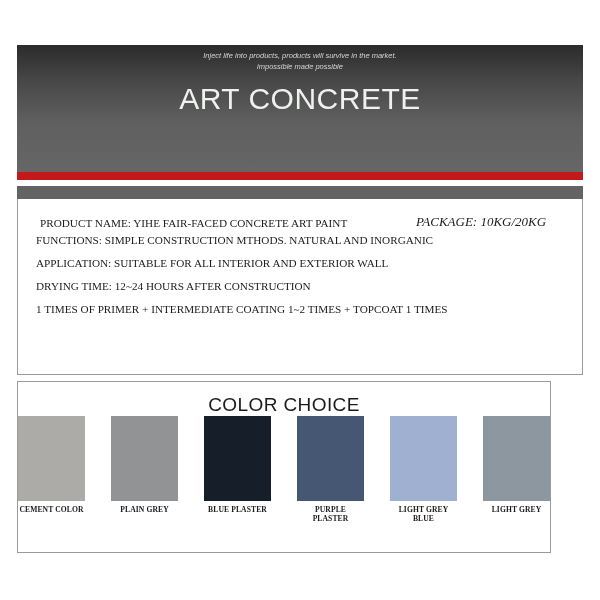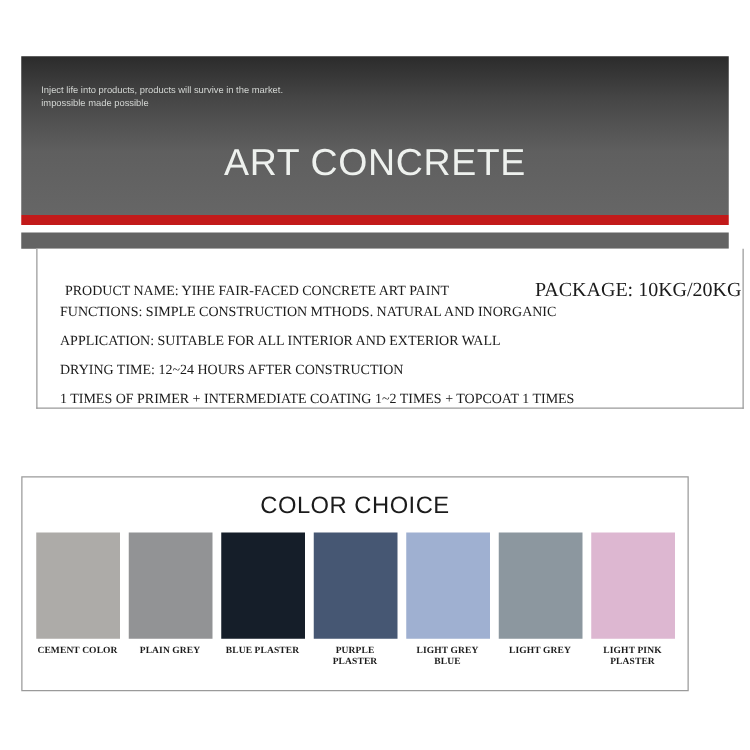--- a/index.html
+++ b/index.html
@@ -30,26 +30,28 @@
     margin: 0;
     padding-top: 22px;
     text-align: center;
     font-family: "Liberation Serif", serif;
     font-weight: bold;
     font-size: 19px;
     color: #eef1ee;
     letter-spacing: 0.2px;
   }
   .header-sub {
-    margin: 16px;
+    margin: 0;
     padding-top: 6px;
+    text-align: center;
     font-family: "Liberation Sans", sans-serif;
     font-size: 7.5px;
     color: #d3d6d3;
     line-height: 1.45;
+    font-style: italic;
   }
   .header-main-title {
     margin: 0;
     padding-top: 9px;
     text-align: center;
     font-family: "Liberation Sans", sans-serif;
     font-weight: 300;
     font-size: 30px;
     color: #eef1ee;
     letter-spacing: 0.5px;
@@ -67,46 +69,47 @@
   .specs-topband {
     position: absolute;
     left: 17px;
     top: 186px;
     width: 566px;
     height: 13px;
     background: #636363;
   }
   .specs-panel {
     position: absolute;
-    left: 29px;
+    left: 17px;
     top: 199px;
     width: 566px;
-    height: 128px;
+    height: 176px;
     background: #ffffff;
     border: 1px solid #9a9a9a;
     border-top: none;
     box-sizing: border-box;
-    padding: 28px 18px 0 18px;
+    padding: 18px 18px 0 18px;
   }
   .spec-row {
     position: relative;
     font-family: "Liberation Serif", serif;
     font-size: 11.2px;
     color: #1b1b1b;
     margin-bottom: 9px;
     white-space: nowrap;
   }
   .spec-row.first { margin-bottom: 5px; padding-left: 4px; }
   .spec-package {
     position: absolute;
     left: 380px;
     top: -3px;
     font-family: "Liberation Serif", serif;
-    font-size: 16px;
-    color: #1b1b1b;
+    font-size: 13px;
+    color: #1b1b1b;
+    font-style: italic;
   }
   .spec-row.tight { margin-bottom: 11px; }
 
   
   .color-panel {
     position: absolute;
     left: 17px;
     top: 381px;
     width: 534px;
     height: 172px;
@@ -119,23 +122,22 @@
     padding-top: 12px;
     text-align: center;
     font-family: "Liberation Sans", sans-serif;
     font-weight: 300;
     font-size: 19px;
     color: #1b1b1b;
     letter-spacing: 0.4px;
   }
   .swatch-row {
     display: flex;
-    justify-content: center;
+    justify-content: space-between;
     gap: 7px;
-    margin-top: 10px;
   }
   .swatch-cell {
     width: 67px;
   }
   .swatch-chip {
     width: 67px;
     height: 85px;
   }
   .swatch-label {
     margin-top: 4px;
@@ -197,18 +199,14 @@
         <div class="swatch-label">PURPLE PLASTER</div>
       </div>
       <div class="swatch-cell">
         <div class="swatch-chip" style="background: rgb(159, 176, 209);"></div>
         <div class="swatch-label">LIGHT GREY BLUE</div>
       </div>
       <div class="swatch-cell">
         <div class="swatch-chip" style="background: rgb(140, 151, 159);"></div>
         <div class="swatch-label">LIGHT GREY</div>
       </div>
-      <div class="swatch-cell">
-        <div class="swatch-chip" style="background: rgb(221, 183, 209);"></div>
-        <div class="swatch-label">LIGHT PINK PLASTER</div>
-      </div>
     </div>
 </div>
 
 </body></html>

